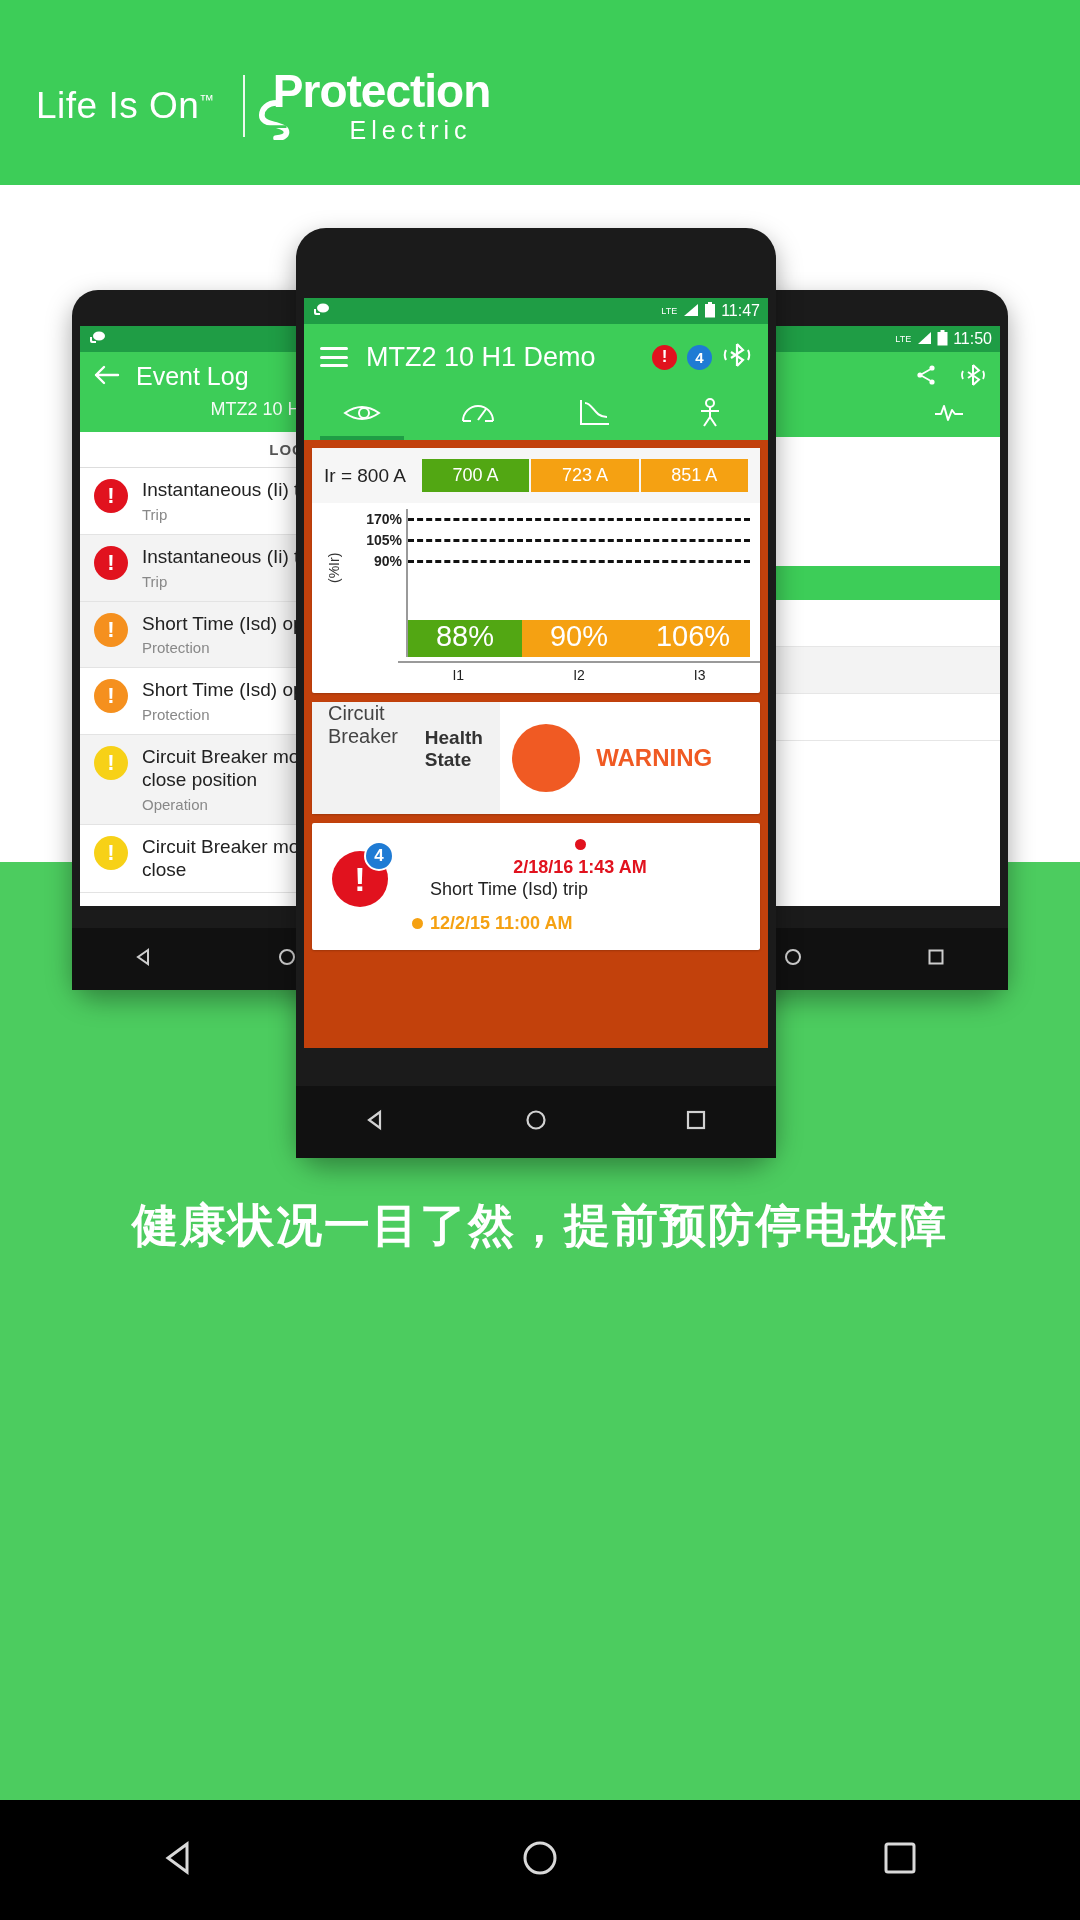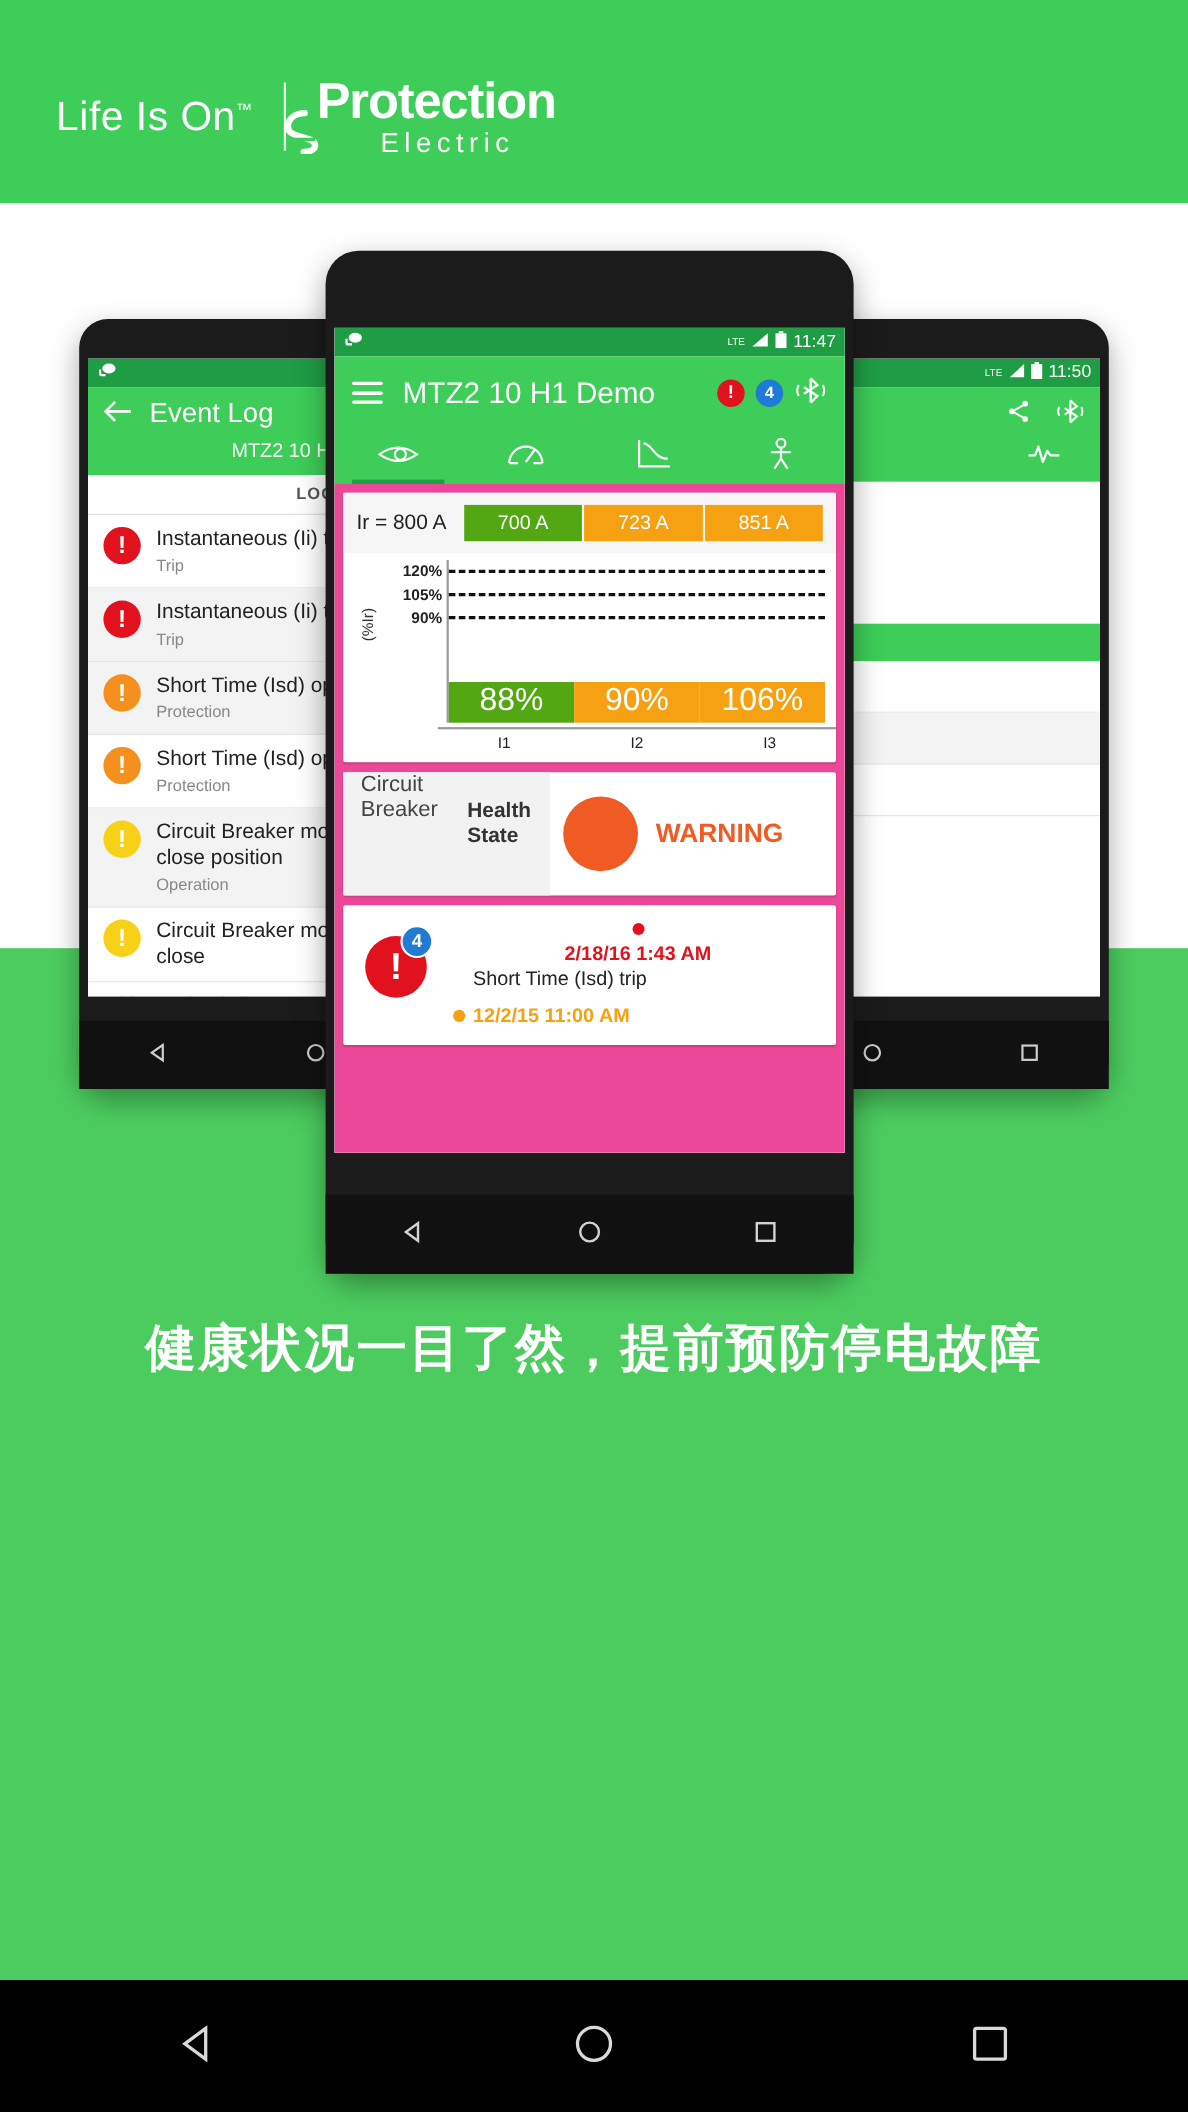--- a/index.html
+++ b/index.html
@@ -9,22 +9,22 @@
     background:#ffffff;
     position:relative;
     overflow:hidden;
   }
   
   .brand-band{
     position:absolute; left:0; top:0; width:1080px; height:185px;
     background:#3dcd58;
   }
   .brand-inner{
-    position:absolute; left:51px; top:68px;
-    display:flex; align-items:center; gap:0px;
+    position:absolute; left:36px; top:68px;
+    display:flex; align-items:center; gap:0px;text-align:center;
   }
   .life-is-on{
     color:#ffffff; font-size:37px; font-weight:300; letter-spacing:.5px;
     font-family:"Liberation Sans", sans-serif; position:relative; white-space:nowrap;
   }
   .life-is-on .tm{ font-size:15px; vertical-align:super; }
   .brand-div{
     width:2px; height:62px; background:#ffffff; opacity:.9; margin:0 28px;
   }
   .se-logo{ display:flex; flex-direction:column; line-height:1; }
@@ -98,21 +98,21 @@
     width:25px;height:25px;border-radius:50%;background:#1f7bd4;color:#fff;
     display:flex;align-items:center;justify-content:center;font-size:15px;font-weight:bold;
   }
   .tabbar{
     background:#3dcd58; height:50px; display:flex; align-items:center;
   }
   .tab{ flex:1; display:flex; align-items:center; justify-content:center; height:100%; position:relative; }
   .tab.active:after{
     content:''; position:absolute; left:14%; right:14%; bottom:0; height:4px; background:#1f9d45;
   }
-  .content{ background:#ec4899; padding:8px; display:flex; flex-direction:column; gap:9px; height:calc(100% - 26px - 66px - 50px); }
+  .content{ background:#c2410c; padding:8px; display:flex; flex-direction:column; gap:9px; height:calc(100% - 26px - 66px - 50px); }
 
   .card{ background:#fff; border-radius:2px; box-shadow:0 1px 2px rgba(0,0,0,.18); }
 
   
   .cur-head{ display:flex; align-items:center; padding:11px 12px; background:#f6f6f6; gap:10px;}
   .ir-label{ font-size:19px; color:#222; white-space:nowrap; }
   .chips{ display:flex; flex:1; gap:2px; margin-left:6px; }
   .chip{ flex:1; text-align:center; color:#fff; font-size:18px; padding:6px 0; }
   .chip.g{ background:#52a713; }
   .chip.o{ background:#f5a112; }
@@ -449,21 +449,21 @@
           <span class="ir-label">Ir = 800 A</span>
           <span class="chips">
             <span class="chip g">700 A</span>
             <span class="chip o">723 A</span>
             <span class="chip o">851 A</span>
           </span>
         </div>
 
         <div class="chart-wrap">
           <div class="yaxis">
-            <span class="ytick" style="top:2px;">120%</span>
+            <span class="ytick" style="top:2px;">170%</span>
             <span class="ytick" style="top:23px;">105%</span>
             <span class="ytick" style="top:44px;">90%</span>
             <span class="yunit">(%Ir)</span>
           </div>
           <div class="plot">
             <div class="gridline" style="top:9px;"></div>
             <div class="gridline" style="top:30px;"></div>
             <div class="gridline" style="top:51px;"></div>
             <div class="bars">
               <div class="bar">

